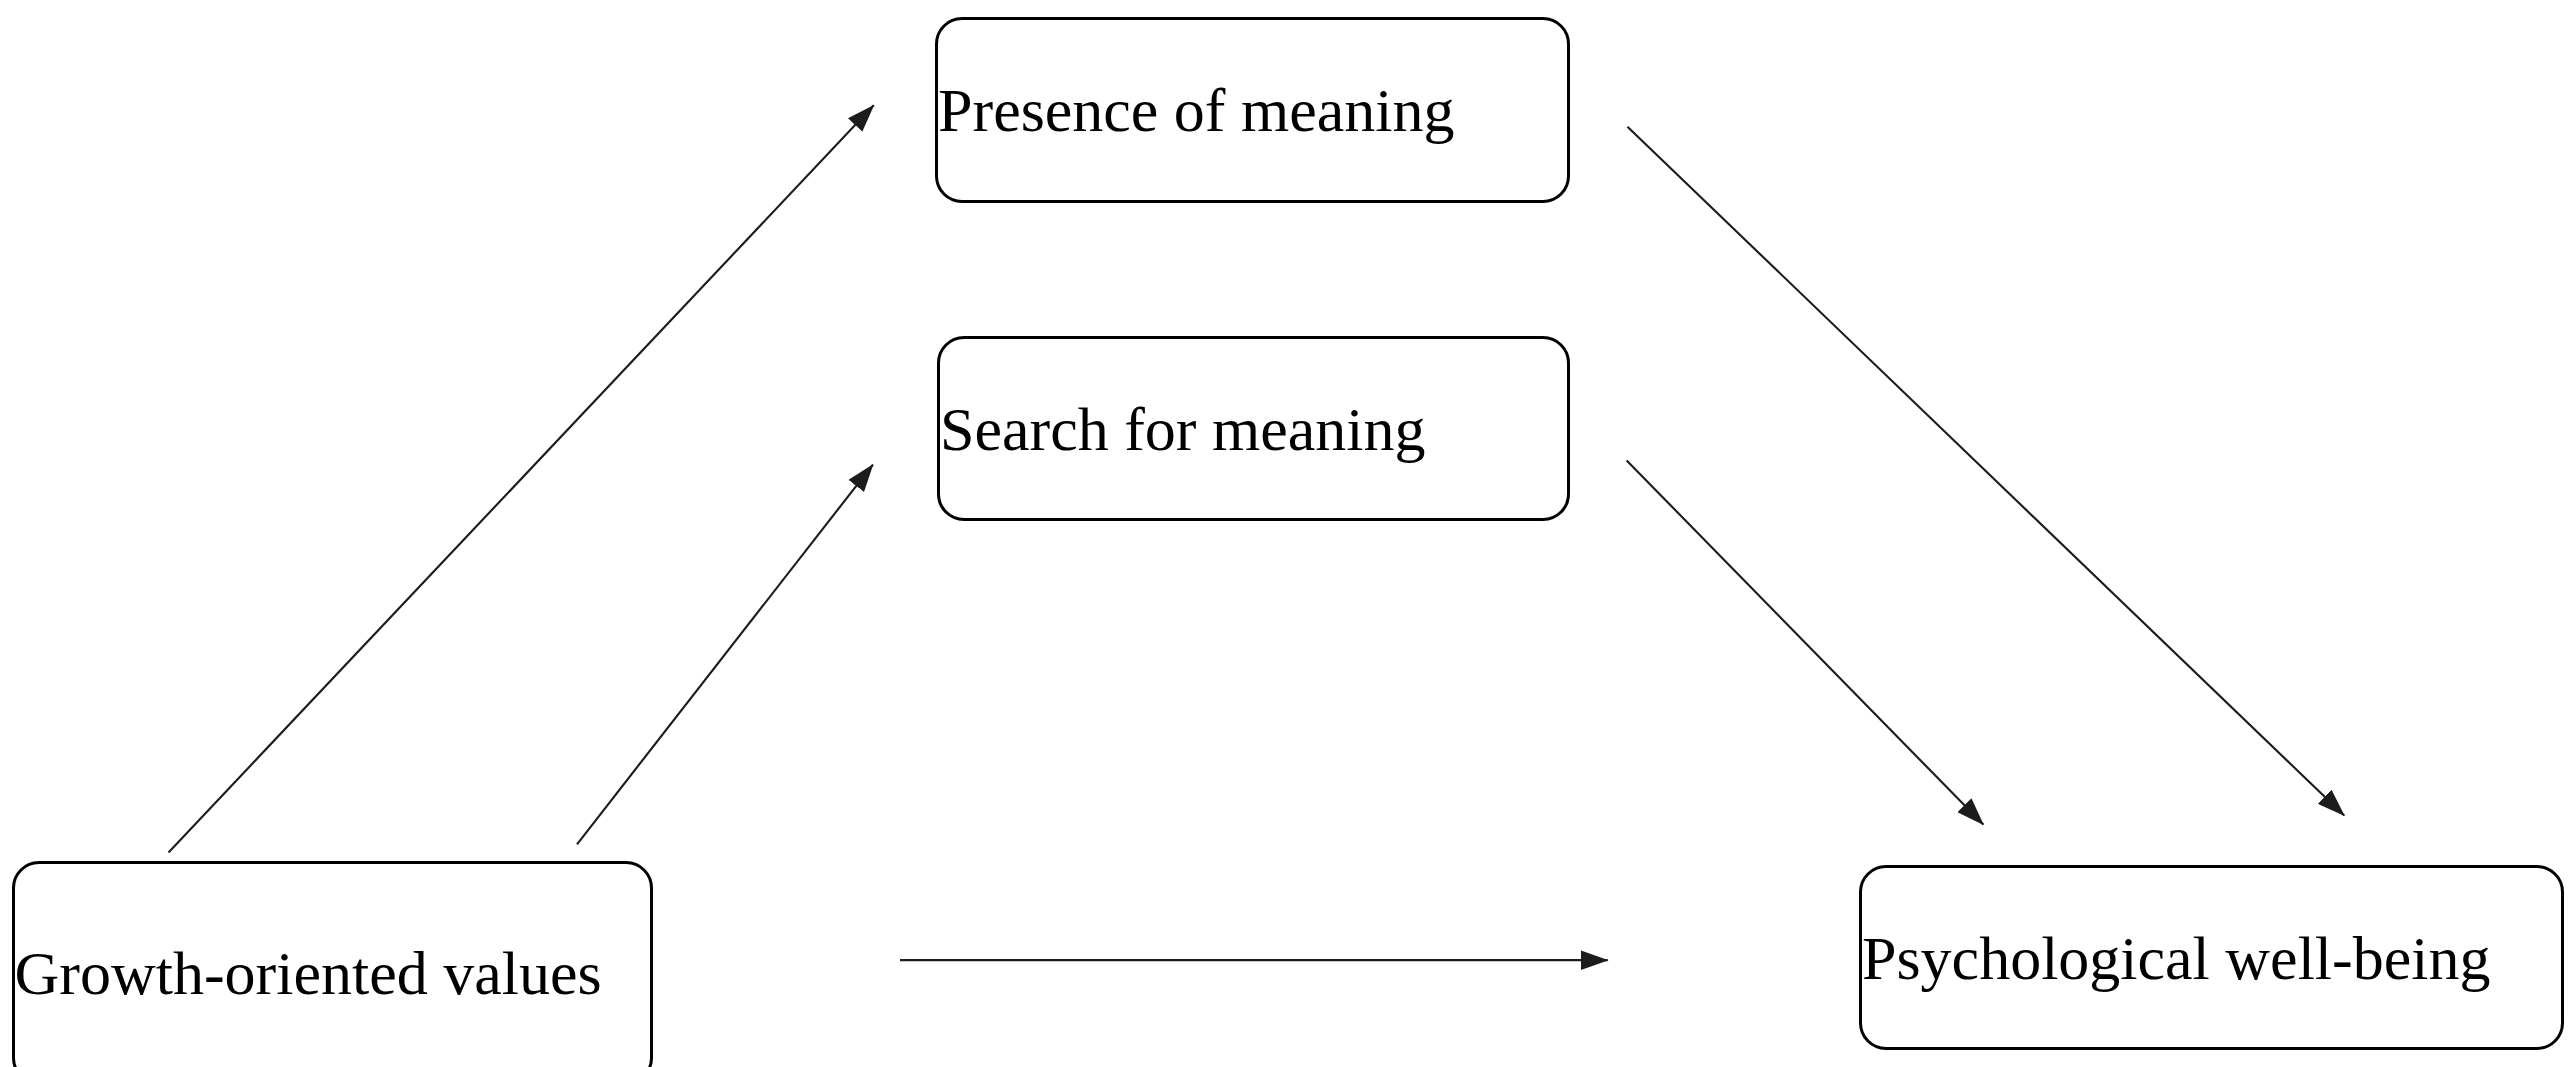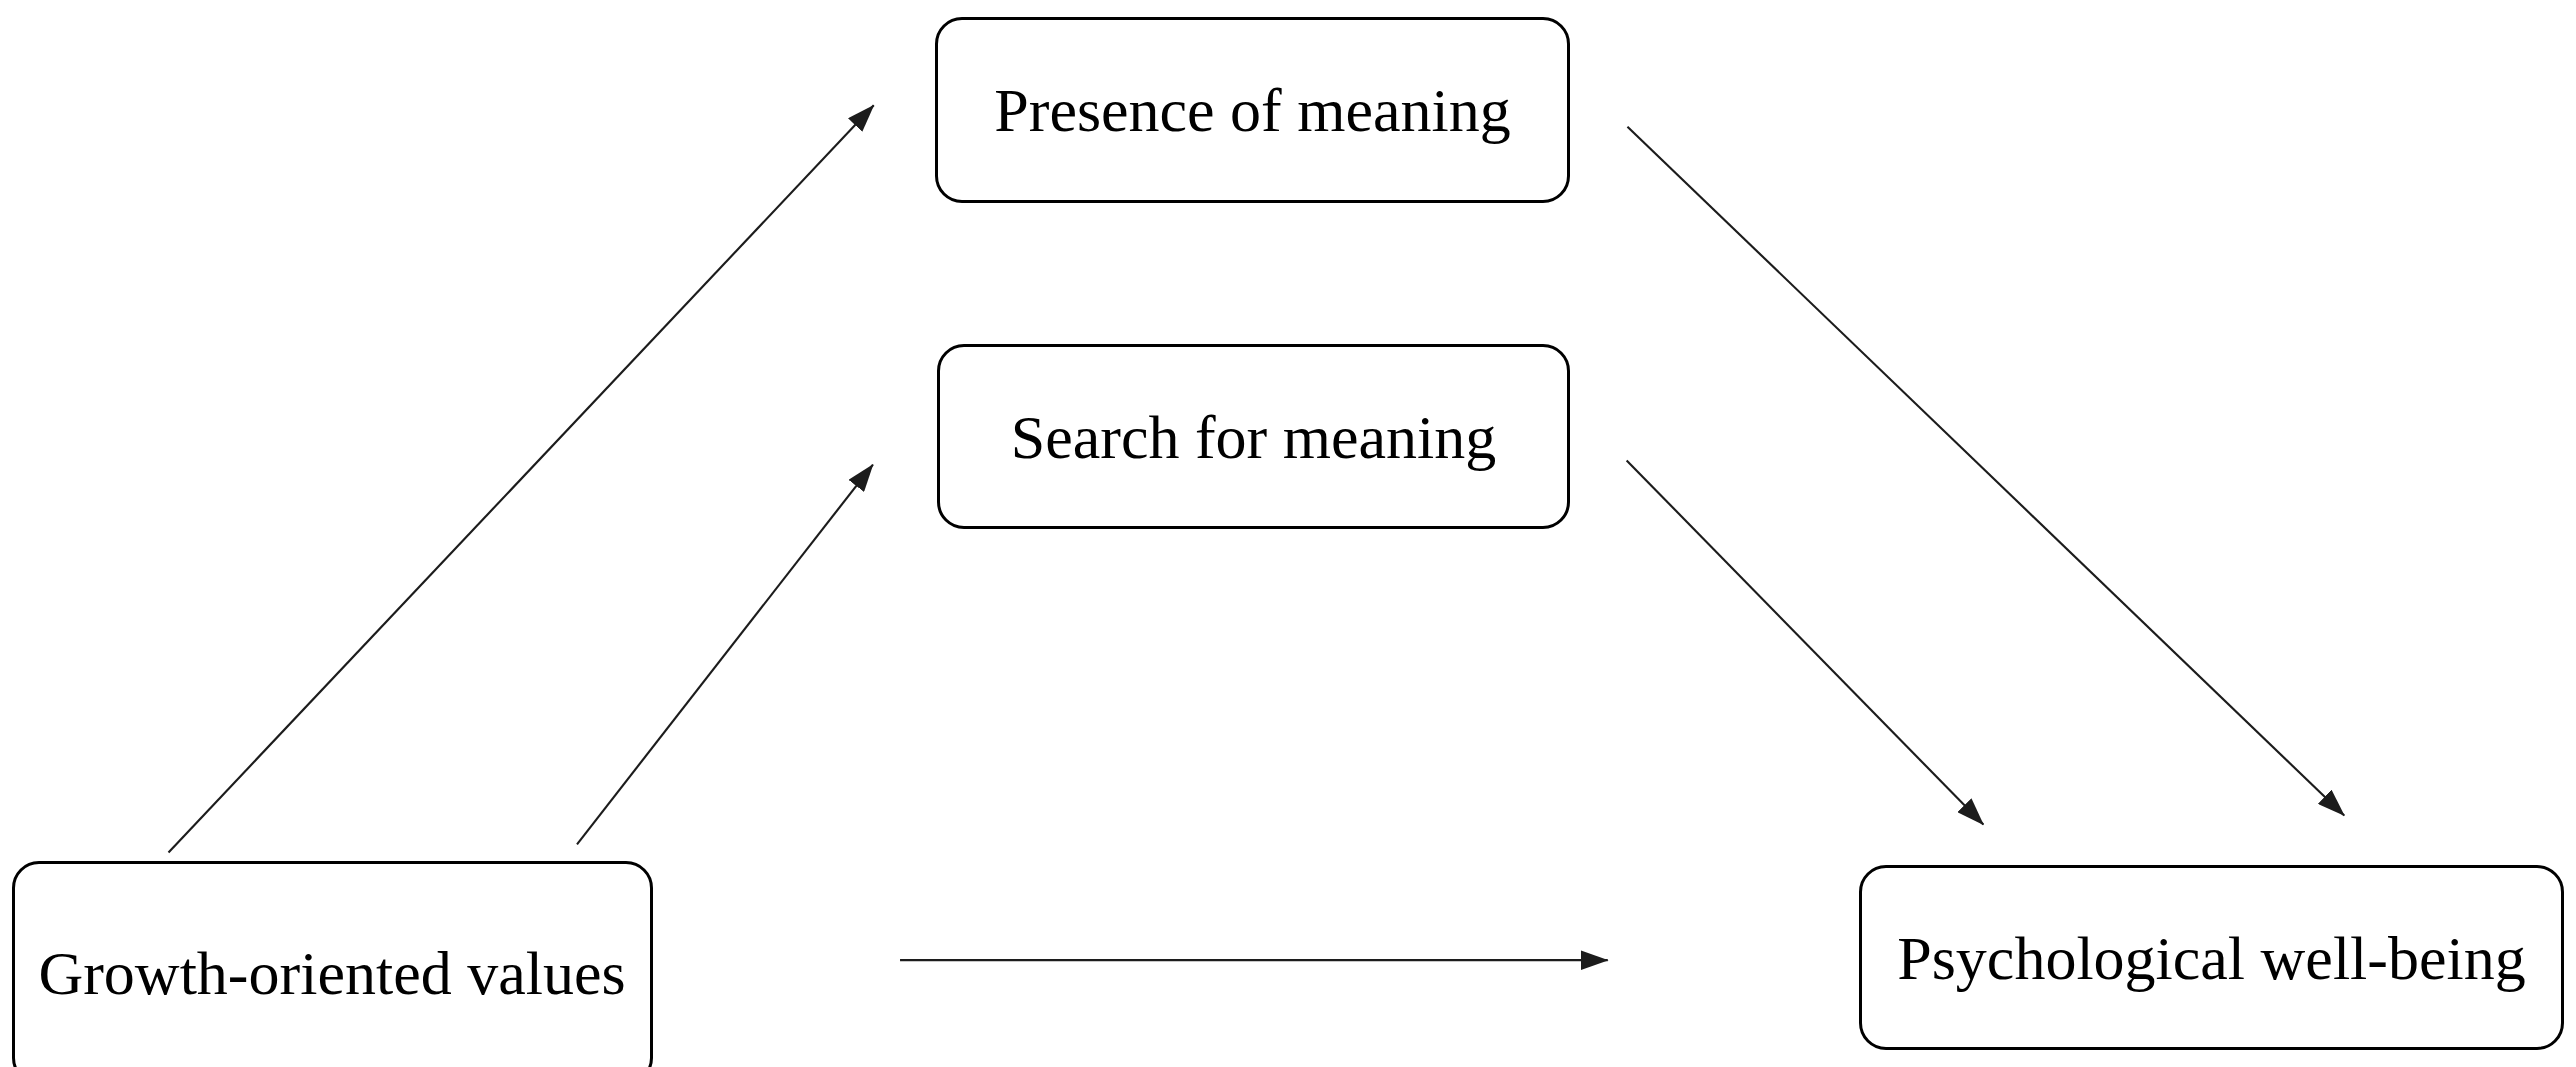--- a/index.html
+++ b/index.html
@@ -25,21 +25,21 @@
   .arrow-layer line {
     stroke: var(--arrow);
     stroke-width: 2.6;
   }
   .arrowhead { fill: var(--arrow); }
   .node {
     position: absolute;
     box-sizing: border-box;
     display: flex;
     align-items: center;
-    justify-content: center;
+    justify-content: flex-start;
     border: 3.3px solid var(--border);
     border-radius: 27px;
     background: var(--bg);
   }
   .node-label {
     font-size: 62px;
     color: var(--text);
     white-space: nowrap;
     line-height: 1;
     letter-spacing: 0;
@@ -60,21 +60,21 @@
     <line x1="702" y1="1027" x2="1062" y2="565" marker-end="url(#head)"></line>
     <line x1="1095" y1="1168" x2="1956" y2="1168" marker-end="url(#head)"></line>
     <line x1="1980" y1="154" x2="2852" y2="992" marker-end="url(#head)"></line>
     <line x1="1979" y1="560" x2="2413" y2="1003" marker-end="url(#head)"></line>
   </svg>
 
   <div class="node" style="left:935px; top:17.3px; width:635px; height:186px;">
     <span class="node-label">Presence of meaning</span>
   </div>
 
-  <div class="node" style="left:937px; top:344px; width:633px; height:185px;">
+  <div class="node" style="left:937px; top:336px; width:633px; height:185px;">
     <span class="node-label">Search for meaning</span>
   </div>
 
   <div class="node" style="left:11.5px; top:861px; width:641px; height:224px;">
     <span class="node-label">Growth-oriented values</span>
   </div>
 
   <div class="node" style="left:1859px; top:865px; width:705px; height:185px;">
     <span class="node-label">Psychological well-being</span>
   </div>

